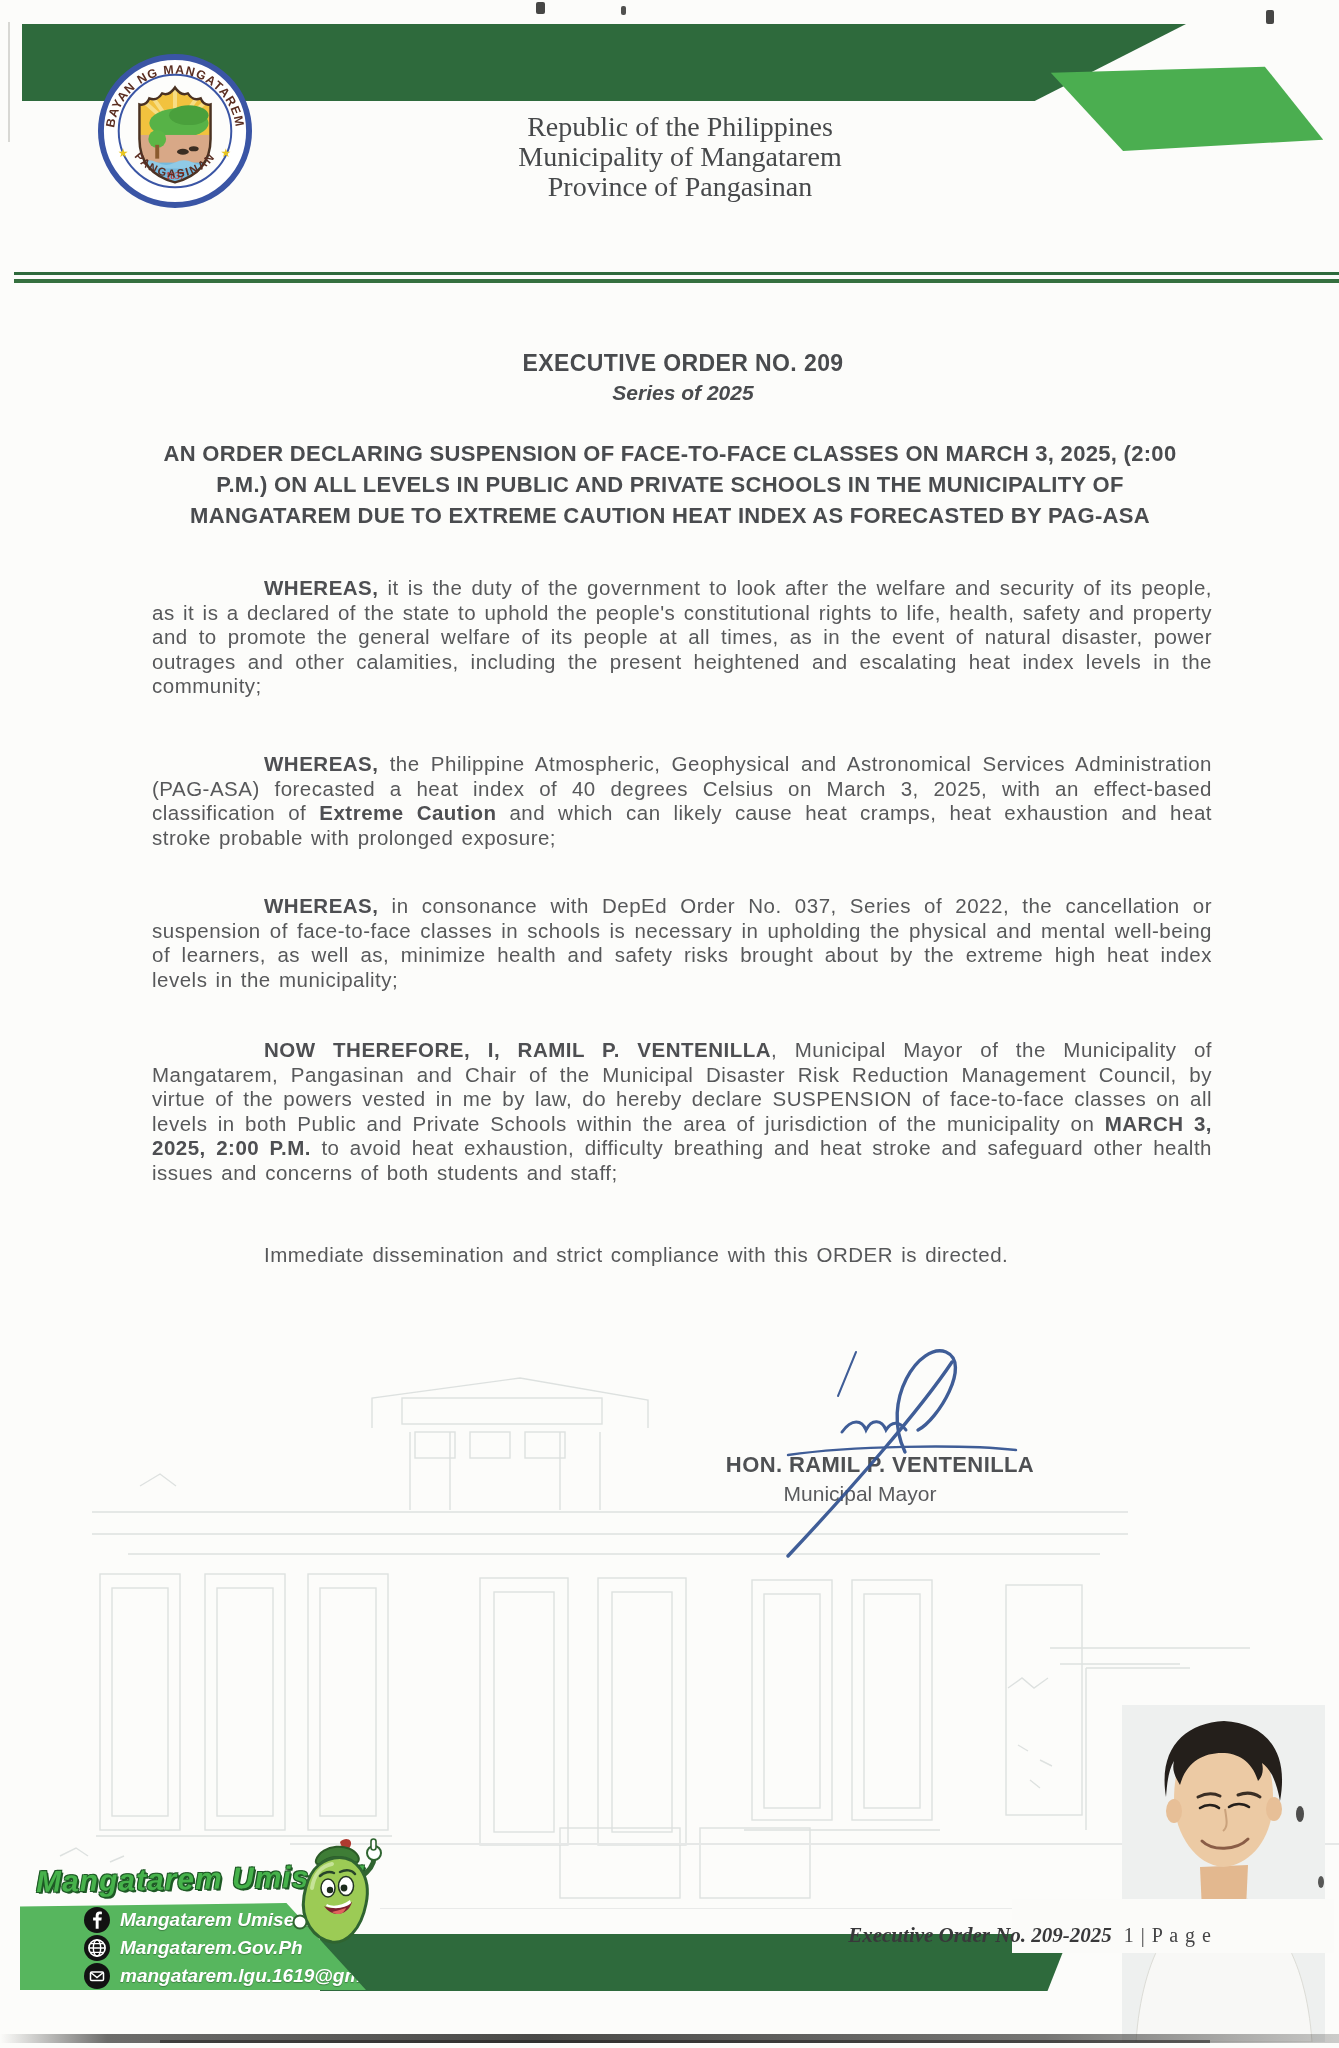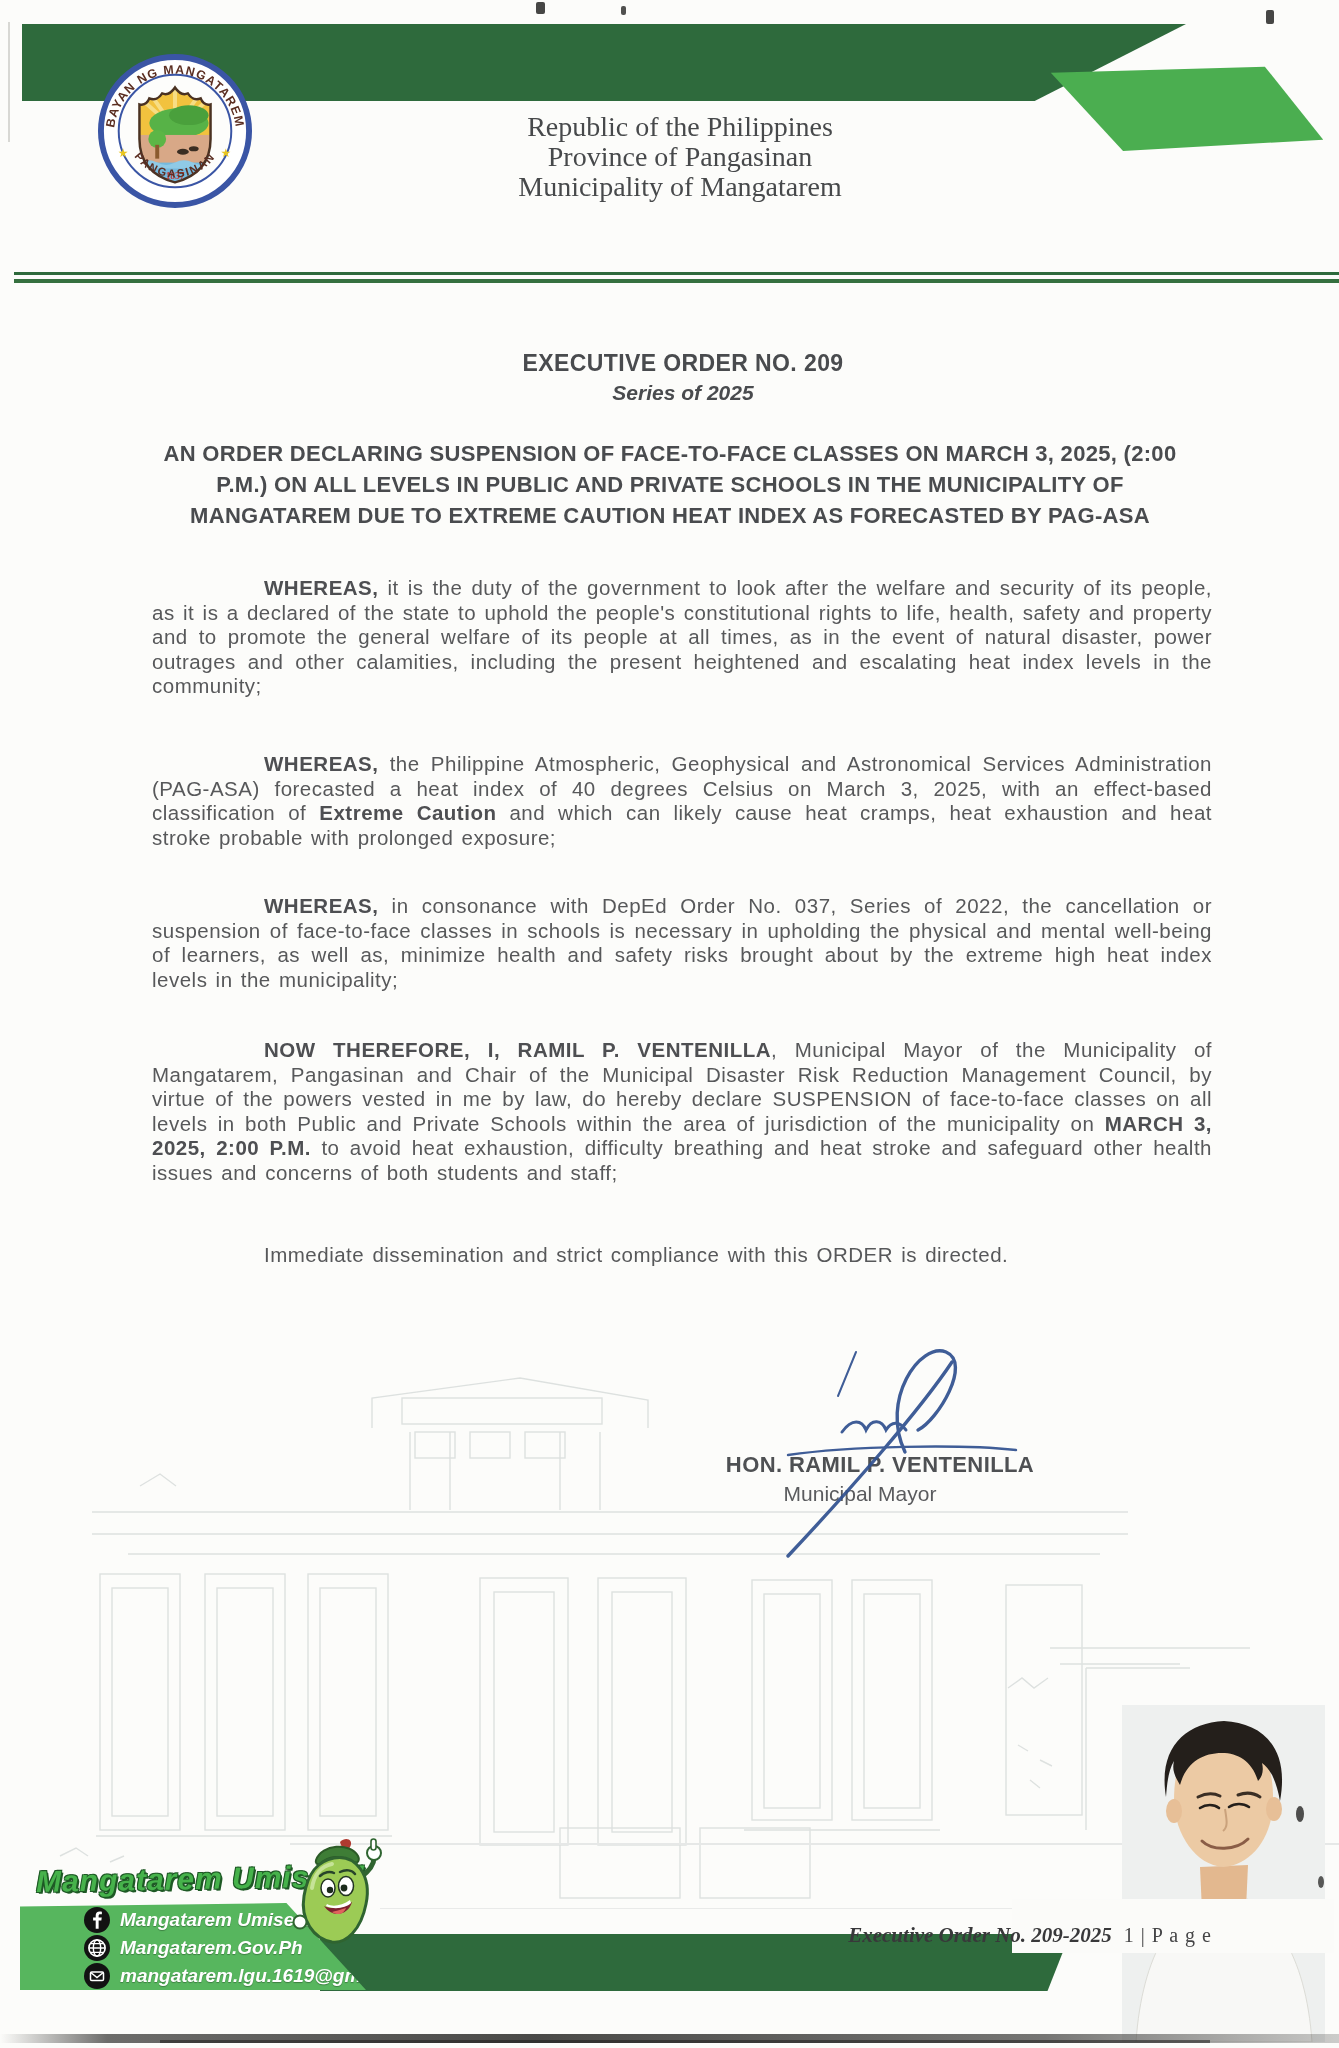--- a/index.html
+++ b/index.html
@@ -129,22 +129,22 @@
     </text>
     <text font-size="11.5" font-weight="bold" fill="#5b2e22" letter-spacing="2" font-family="Liberation Sans, sans-serif">
       <textPath href="#sealBot" startOffset="50%" text-anchor="middle">PANGASINAN</textPath>
     </text>
     <text x="22" y="106" font-size="12" fill="#e8c520">★</text>
     <text x="126" y="106" font-size="12" fill="#e8c520">★</text>
   </svg>
 
   <div class="abs hdr-lines">
     <div>Republic of the Philippines</div>
+    <div>Municipality of Mangatarem</div>
     <div>Province of Pangasinan</div>
-    <div>Municipality of Mangatarem</div>
   </div>
   <div class="abs green-rule"></div>
 
   <div class="abs eo-number">EXECUTIVE ORDER NO. 209</div>
   <div class="abs eo-series">Series of 2025</div>
   <div class="abs eo-title">AN ORDER DECLARING SUSPENSION OF FACE-TO-FACE CLASSES ON MARCH 3, 2025, (2:00 P.M.) ON ALL LEVELS IN PUBLIC AND PRIVATE SCHOOLS IN THE MUNICIPALITY OF MANGATAREM DUE TO EXTREME CAUTION HEAT INDEX AS FORECASTED BY PAG-ASA</div>
 
   <svg class="abs wm" viewBox="0 0 1339 2048">
     <g fill="none" stroke="#ccd2d1" stroke-width="1.4" opacity="
 .85">

